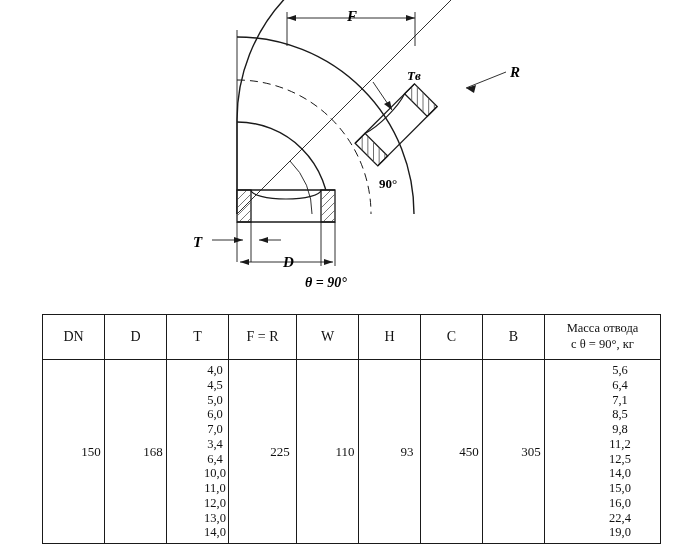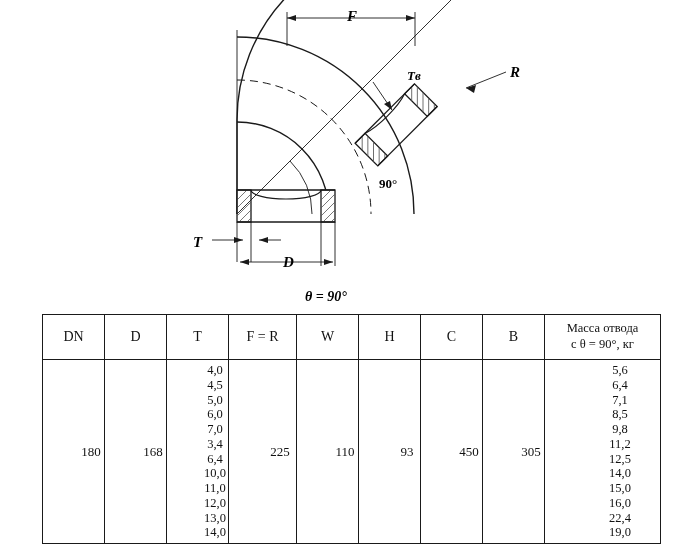--- a/index.html
+++ b/index.html
@@ -35,21 +35,21 @@
     font-weight: bold;
     white-space: nowrap;
   }
   #label-F { left: 347px; top: 8px; }
   #label-R { left: 510px; top: 64px; }
   #label-Tv { left: 371px; top: 68px; font-size: 13px; margin-left: 36px; }
   #label-angle90 { left: 379px; top: 176px; font-style: normal; font-size: 13px; }
   #label-T { left: 193px; top: 234px; }
   #label-D { left: 283px; top: 254px; }
   #label-theta {
-    left: 305px; top: 289px;
+    left: 305px; top: 275px;
     font-size: 14px; font-weight: bold; font-style: italic;
   }
 
   #table-wrap {
     position: absolute;
     left: 42px;
     top: 314px;
     width: 618px;
   }
   table.spec {
@@ -245,21 +245,21 @@
         <th>C</th>
         <th>B</th>
         <th class="mass-head">
           <div>Масса отвода</div>
           <div>с θ =  90°, кг</div>
         </th>
       </tr>
     </thead>
     <tbody>
       <tr>
-        <td class="single">180</td>
+        <td class="single">150</td>
         <td class="single">168</td>
         <td>
           <div class="stack" id="t-stack">
               <div>4,0</div>
               <div>4,5</div>
               <div>5,0</div>
               <div>6,0</div>
               <div>7,0</div>
               <div>3,4</div>
               <div>6,4</div>

